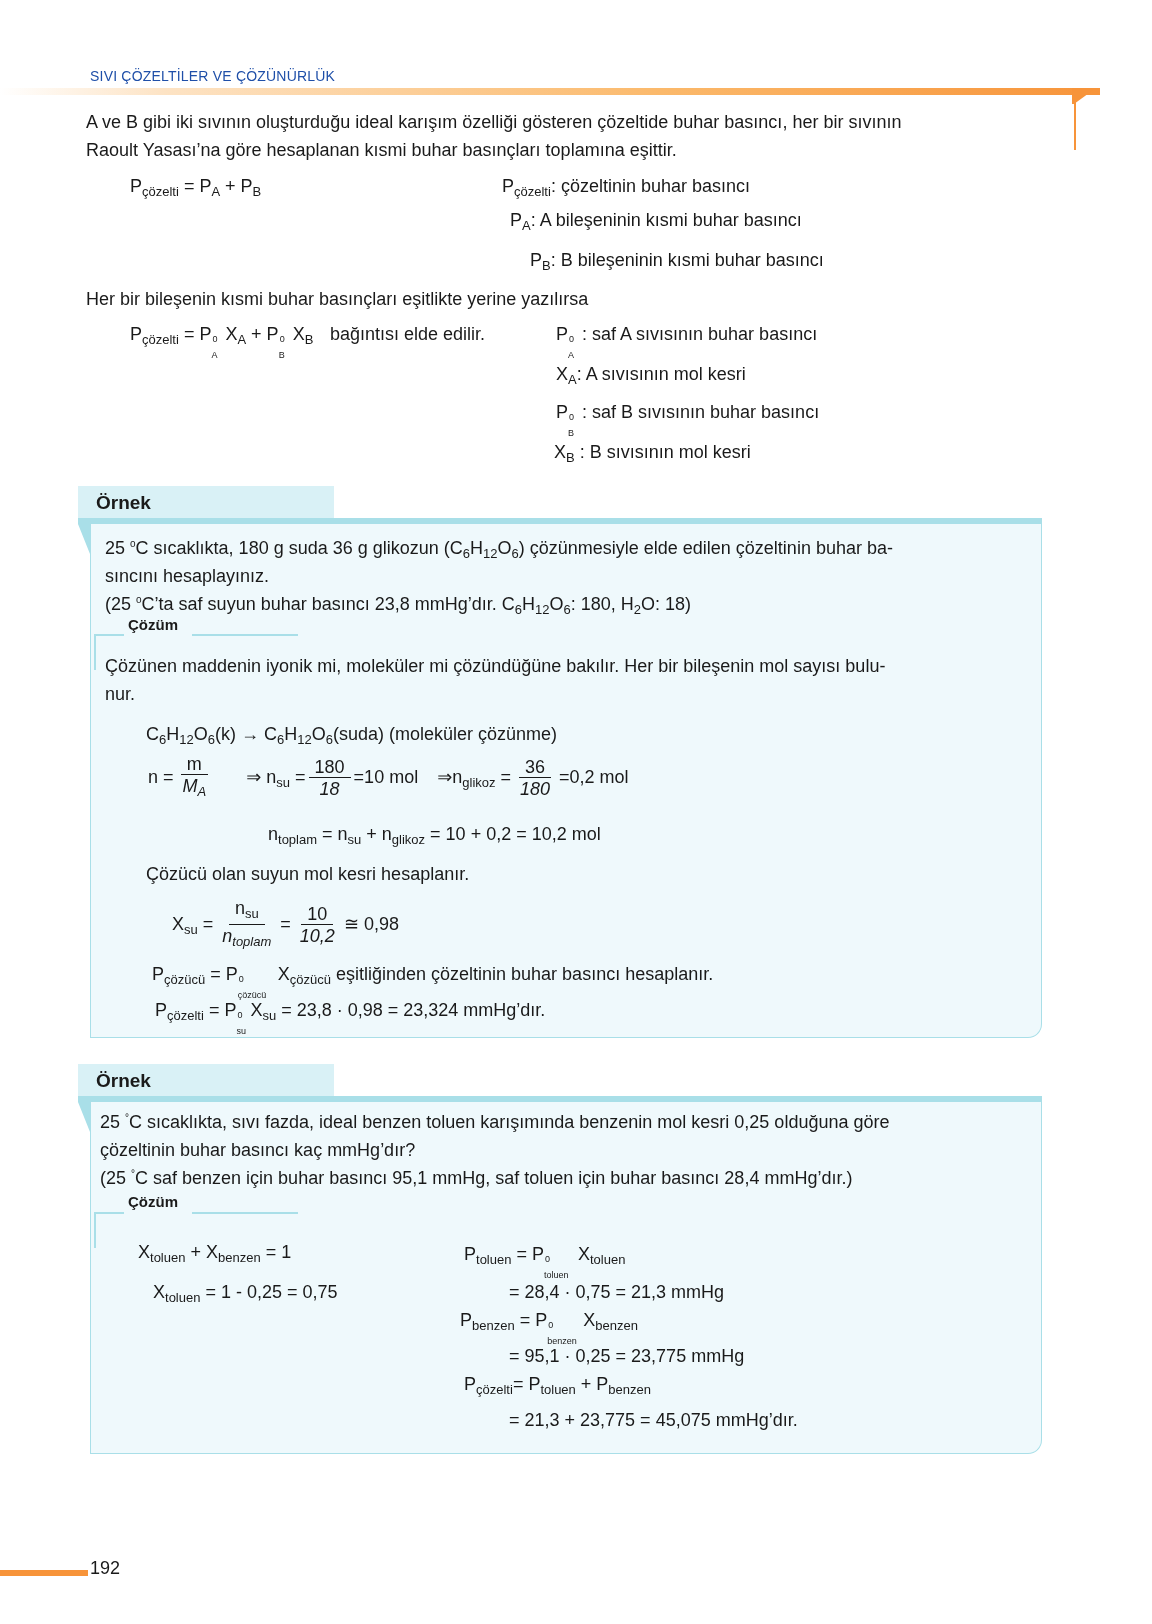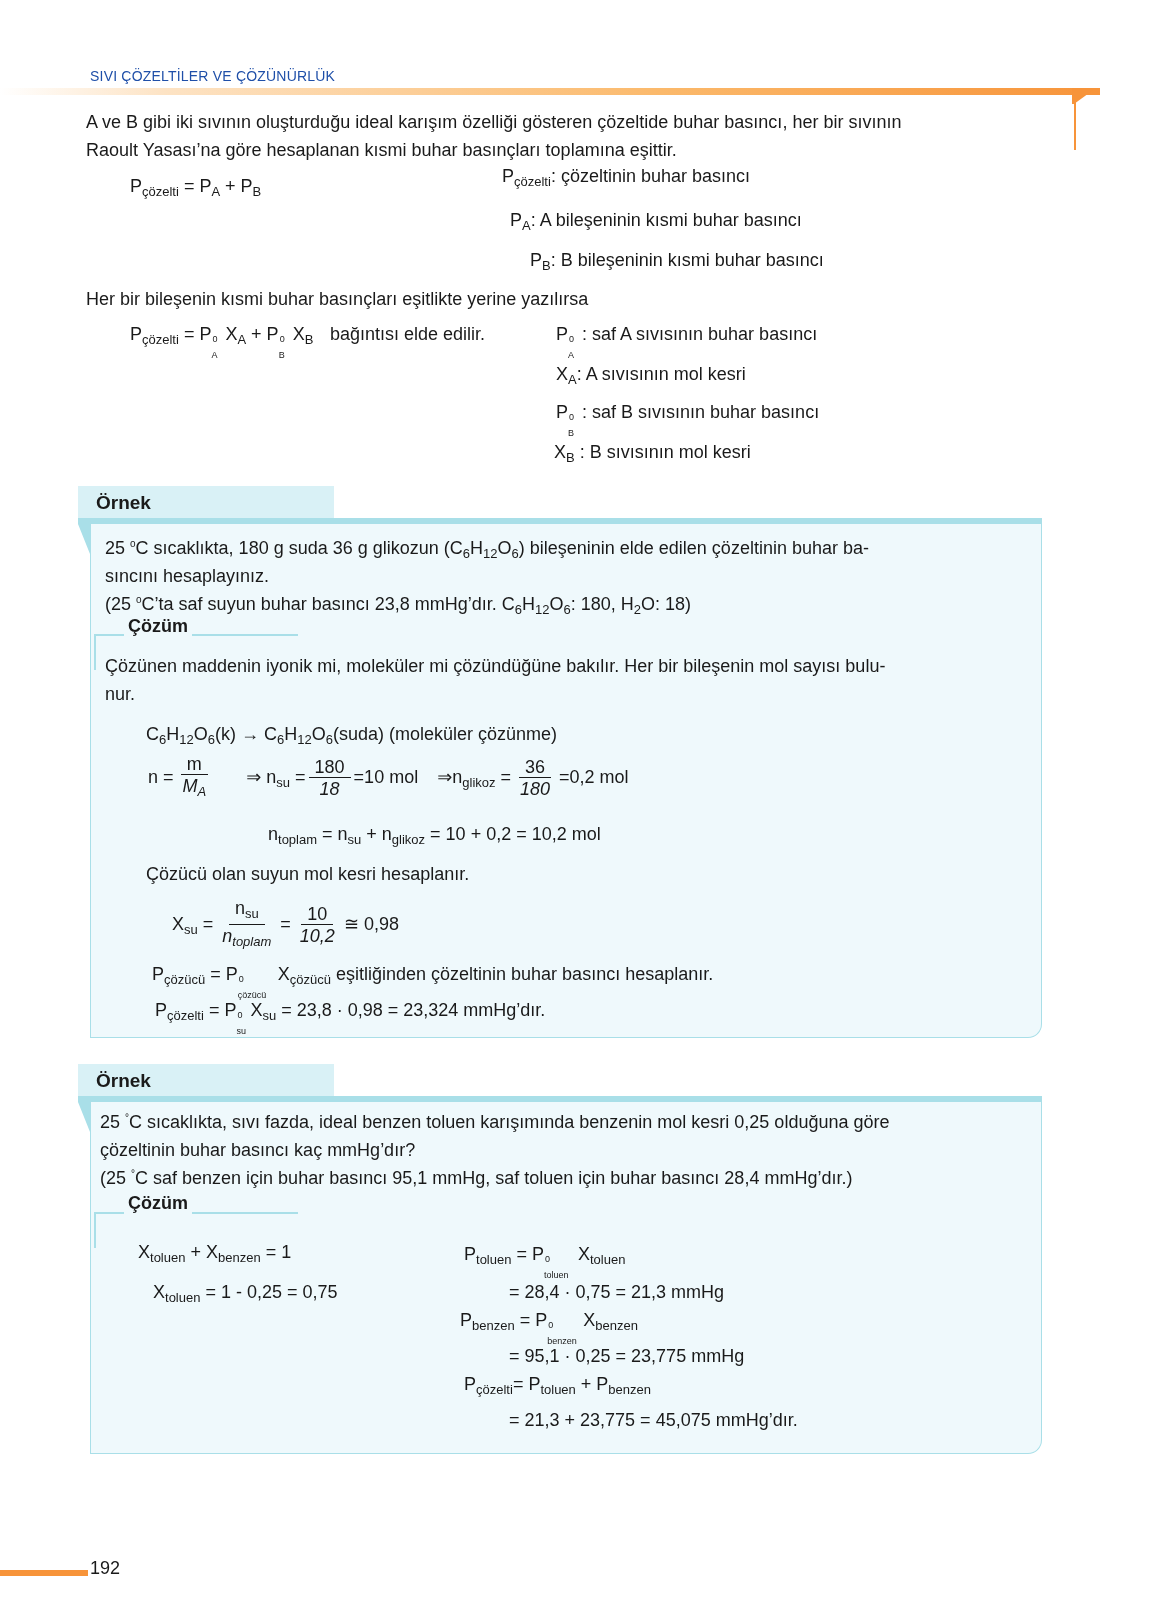--- a/index.html
+++ b/index.html
@@ -24,21 +24,21 @@
     .ornek-tab {
       position: absolute; left: 78px; width: 256px; height: 32px; background: #d9f1f6;
       font-weight: bold; font-size: 19px; padding-left: 18px; box-sizing: border-box; line-height: 34px;
     }
     .ornek-bar { position: absolute; left: 78px; width: 964px; height: 6px; background: #a9dfe8; }
     .ornek-notch { position: absolute; left: 78px; width: 12px; height: 30px; }
     .box {
       position: absolute; left: 90px; width: 952px; background: #eff9fc;
       border: 1.5px solid #a9dfe8; border-top: none; border-radius: 0 0 14px 0; box-sizing: border-box;
     }
-    .cozum-label { position: absolute; font-weight: bold; font-size: 18px; }
+    .cozum-label { position: absolute; font-weight: bold; font-size: 15px; }
     .cozum-line { position: absolute; height: 2px; background: #a9dfe8; }
     .cozum-vline { position: absolute; width: 2px; background: #a9dfe8; }
     .frac { display: inline-flex; flex-direction: column; align-items: center; vertical-align: middle; margin: 0 3px; }
     .frac .num { border-bottom: 1.5px solid #1a1a1a; padding: 0 6px; line-height: 20px; }
     .frac .den { line-height: 22px; padding: 0 6px; font-style: italic; }
     .page-num { left: 90px; top: 1558px; font-size: 18px; }
     .page-bar { left: 0; top: 1570px; width: 88px; height: 6px; background: #f7943a; }
   </style>
 </head>
 <body>
@@ -49,21 +49,21 @@
     <polygon points="0,0 24,0 2,16 0,16" fill="#f7943a"></polygon>
   </svg>
 <div class="abs header-vline"></div>
 
 <div class="abs p" style="left:86px; top:108px;">A ve B gibi iki sıvının oluşturduğu ideal karışım özelliği gösteren çözeltide buhar basıncı, her bir sıvının</div>
 <div class="abs p" style="left:86px; top:136px;">Raoult Yasası’na göre hesaplanan kısmi buhar basınçları toplamına eşittir.</div>
 
 <div class="abs p" style="left:130px; top:172px;">
   <span>P</span><span class="s">çözelti</span><span> = P</span><span class="s">A</span><span> + P</span><span class="s">B</span>
 </div>
-<div class="abs p" style="left:502px; top:162px;"><span>P</span><span class="s">çözelti</span><span>: çözeltinin buhar basıncı</span></div>
+<div class="abs p" style="left:502px; top:172px;"><span>P</span><span class="s">çözelti</span><span>: çözeltinin buhar basıncı</span></div>
 <div class="abs p" style="left:510px; top:206px;"><span>P</span><span class="s">A</span><span>: A bileşeninin kısmi buhar basıncı</span></div>
 <div class="abs p" style="left:530px; top:246px;"><span>P</span><span class="s">B</span><span>: B bileşeninin kısmi buhar basıncı</span></div>
 
 <div class="abs p" style="left:86px; top:285px;text-align:right;">Her bir bileşenin kısmi buhar basınçları eşitlikte yerine yazılırsa</div>
 
 <div class="abs p" style="left:130px; top:320px;">
   P<span class="s">çözelti</span> = P<span class="stack"><span class="up">0</span><span class="dn">A</span></span>X<span class="s">A</span> + P<span class="stack"><span class="up">0</span><span class="dn">B</span></span>X<span class="s">B</span>
 </div>
 <div class="abs p" style="left:330px; top:320px;">bağıntısı elde edilir.</div>
 <div class="abs p" style="left:556px; top:320px;">P<span class="stack"><span class="up">0</span><span class="dn">A</span></span><span>: saf A sıvısının buhar basıncı</span></div>
@@ -72,21 +72,21 @@
 <div class="abs p" style="left:554px; top:438px;">X<span class="s">B</span><span> : B sıvısının mol kesri</span></div>
 
 <div class="ornek-tab" style="top:486px;">Örnek</div>
 <div class="ornek-bar" style="top:518px;"></div>
 <svg class="ornek-notch" style="top:524px;" viewBox="0 0 12 30">
     <polygon points="0,0 12,0 12,30" fill="#a9dfe8"></polygon>
   </svg>
 <div class="box" style="top:524px; height:514px;"></div>
 
 <div class="abs p" style="left:105px; top:534px;">
-  <span>25 </span><sup>o</sup><span>C sıcaklıkta, 180 g suda 36 g glikozun (C</span><span class="s">6</span>H<span class="s">12</span>O<span class="s">6</span><span>) bileşeninin elde edilen çözeltinin buhar ba-</span>
+  <span>25 </span><sup>o</sup><span>C sıcaklıkta, 180 g suda 36 g glikozun (C</span><span class="s">6</span>H<span class="s">12</span>O<span class="s">6</span><span>) çözünmesiyle elde edilen çözeltinin buhar ba-</span>
 </div>
 <div class="abs p" style="left:105px; top:562px;">sıncını hesaplayınız.</div>
 <div class="abs p" style="left:105px; top:590px;">
   <span> (25 </span><sup>o</sup><span>C’ta saf suyun buhar basıncı 23,8 mmHg’dır. C</span><span class="s">6</span>H<span class="s">12</span>O<span class="s">6</span><span>: 180, H</span><span class="s">2</span><span>O: 18)</span>
 </div>
 
 <div class="cozum-label" style="left:128px; top:616px;">Çözüm</div>
 <div class="cozum-line" style="left:94px; top:634px; width:30px;"></div>
 <div class="cozum-line" style="left:192px; top:634px; width:106px;"></div>
 <div class="cozum-vline" style="left:94px; top:634px; height:36px;"></div>

